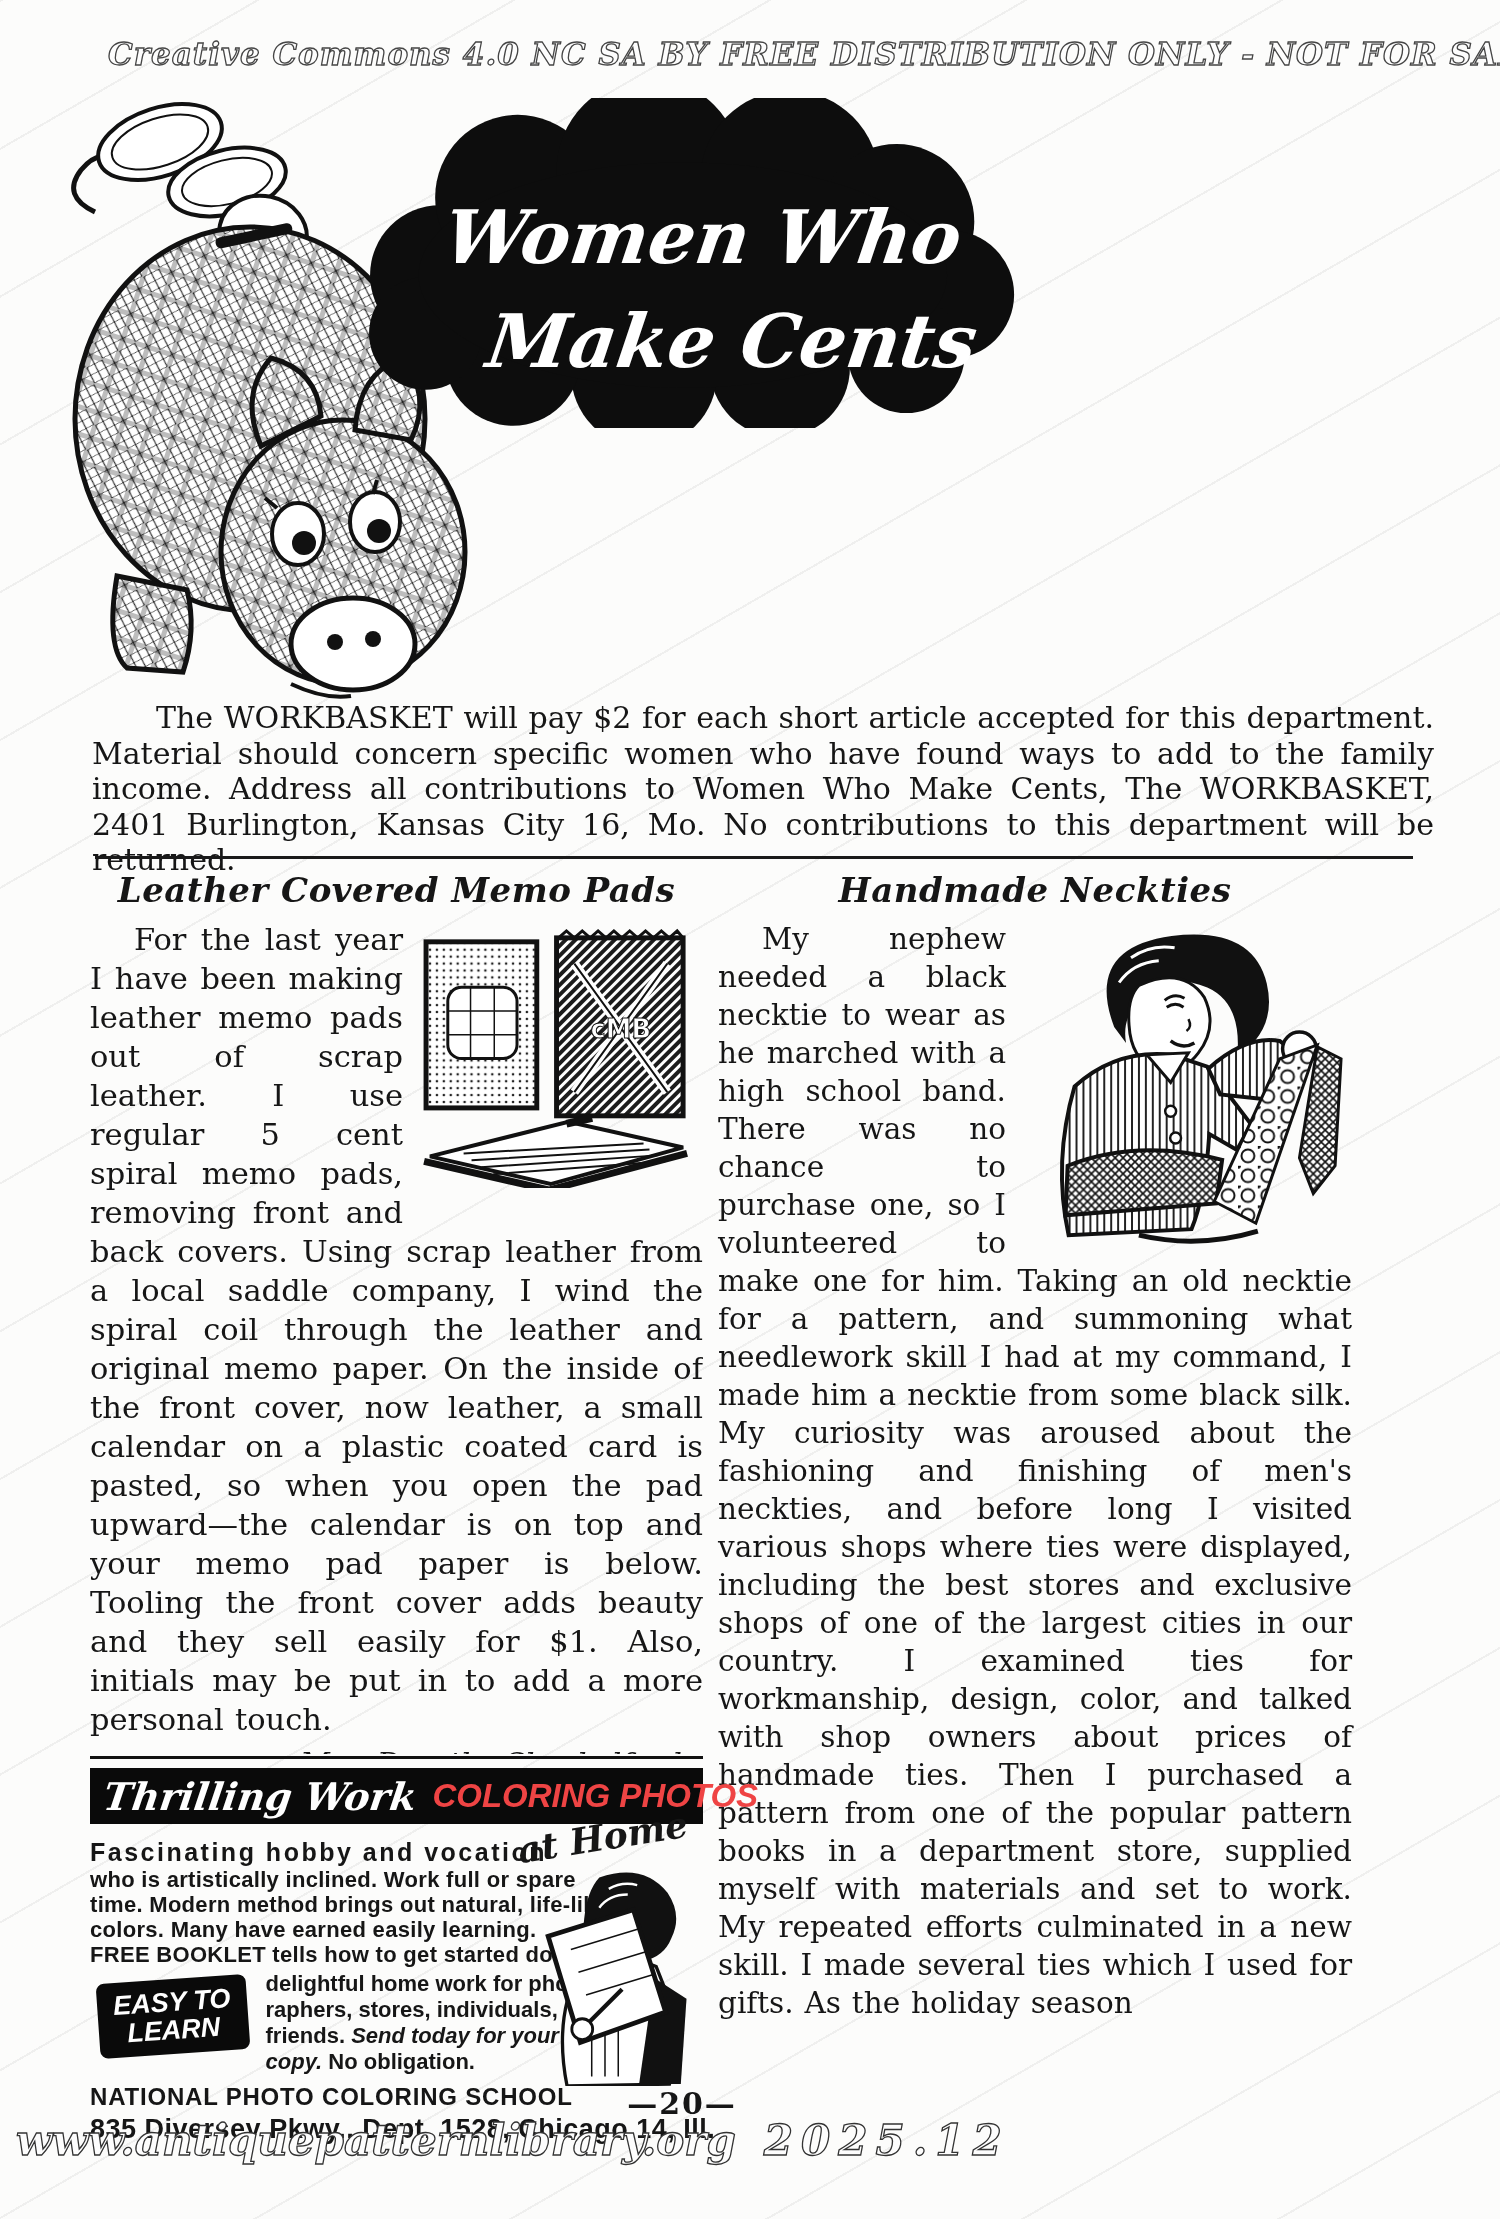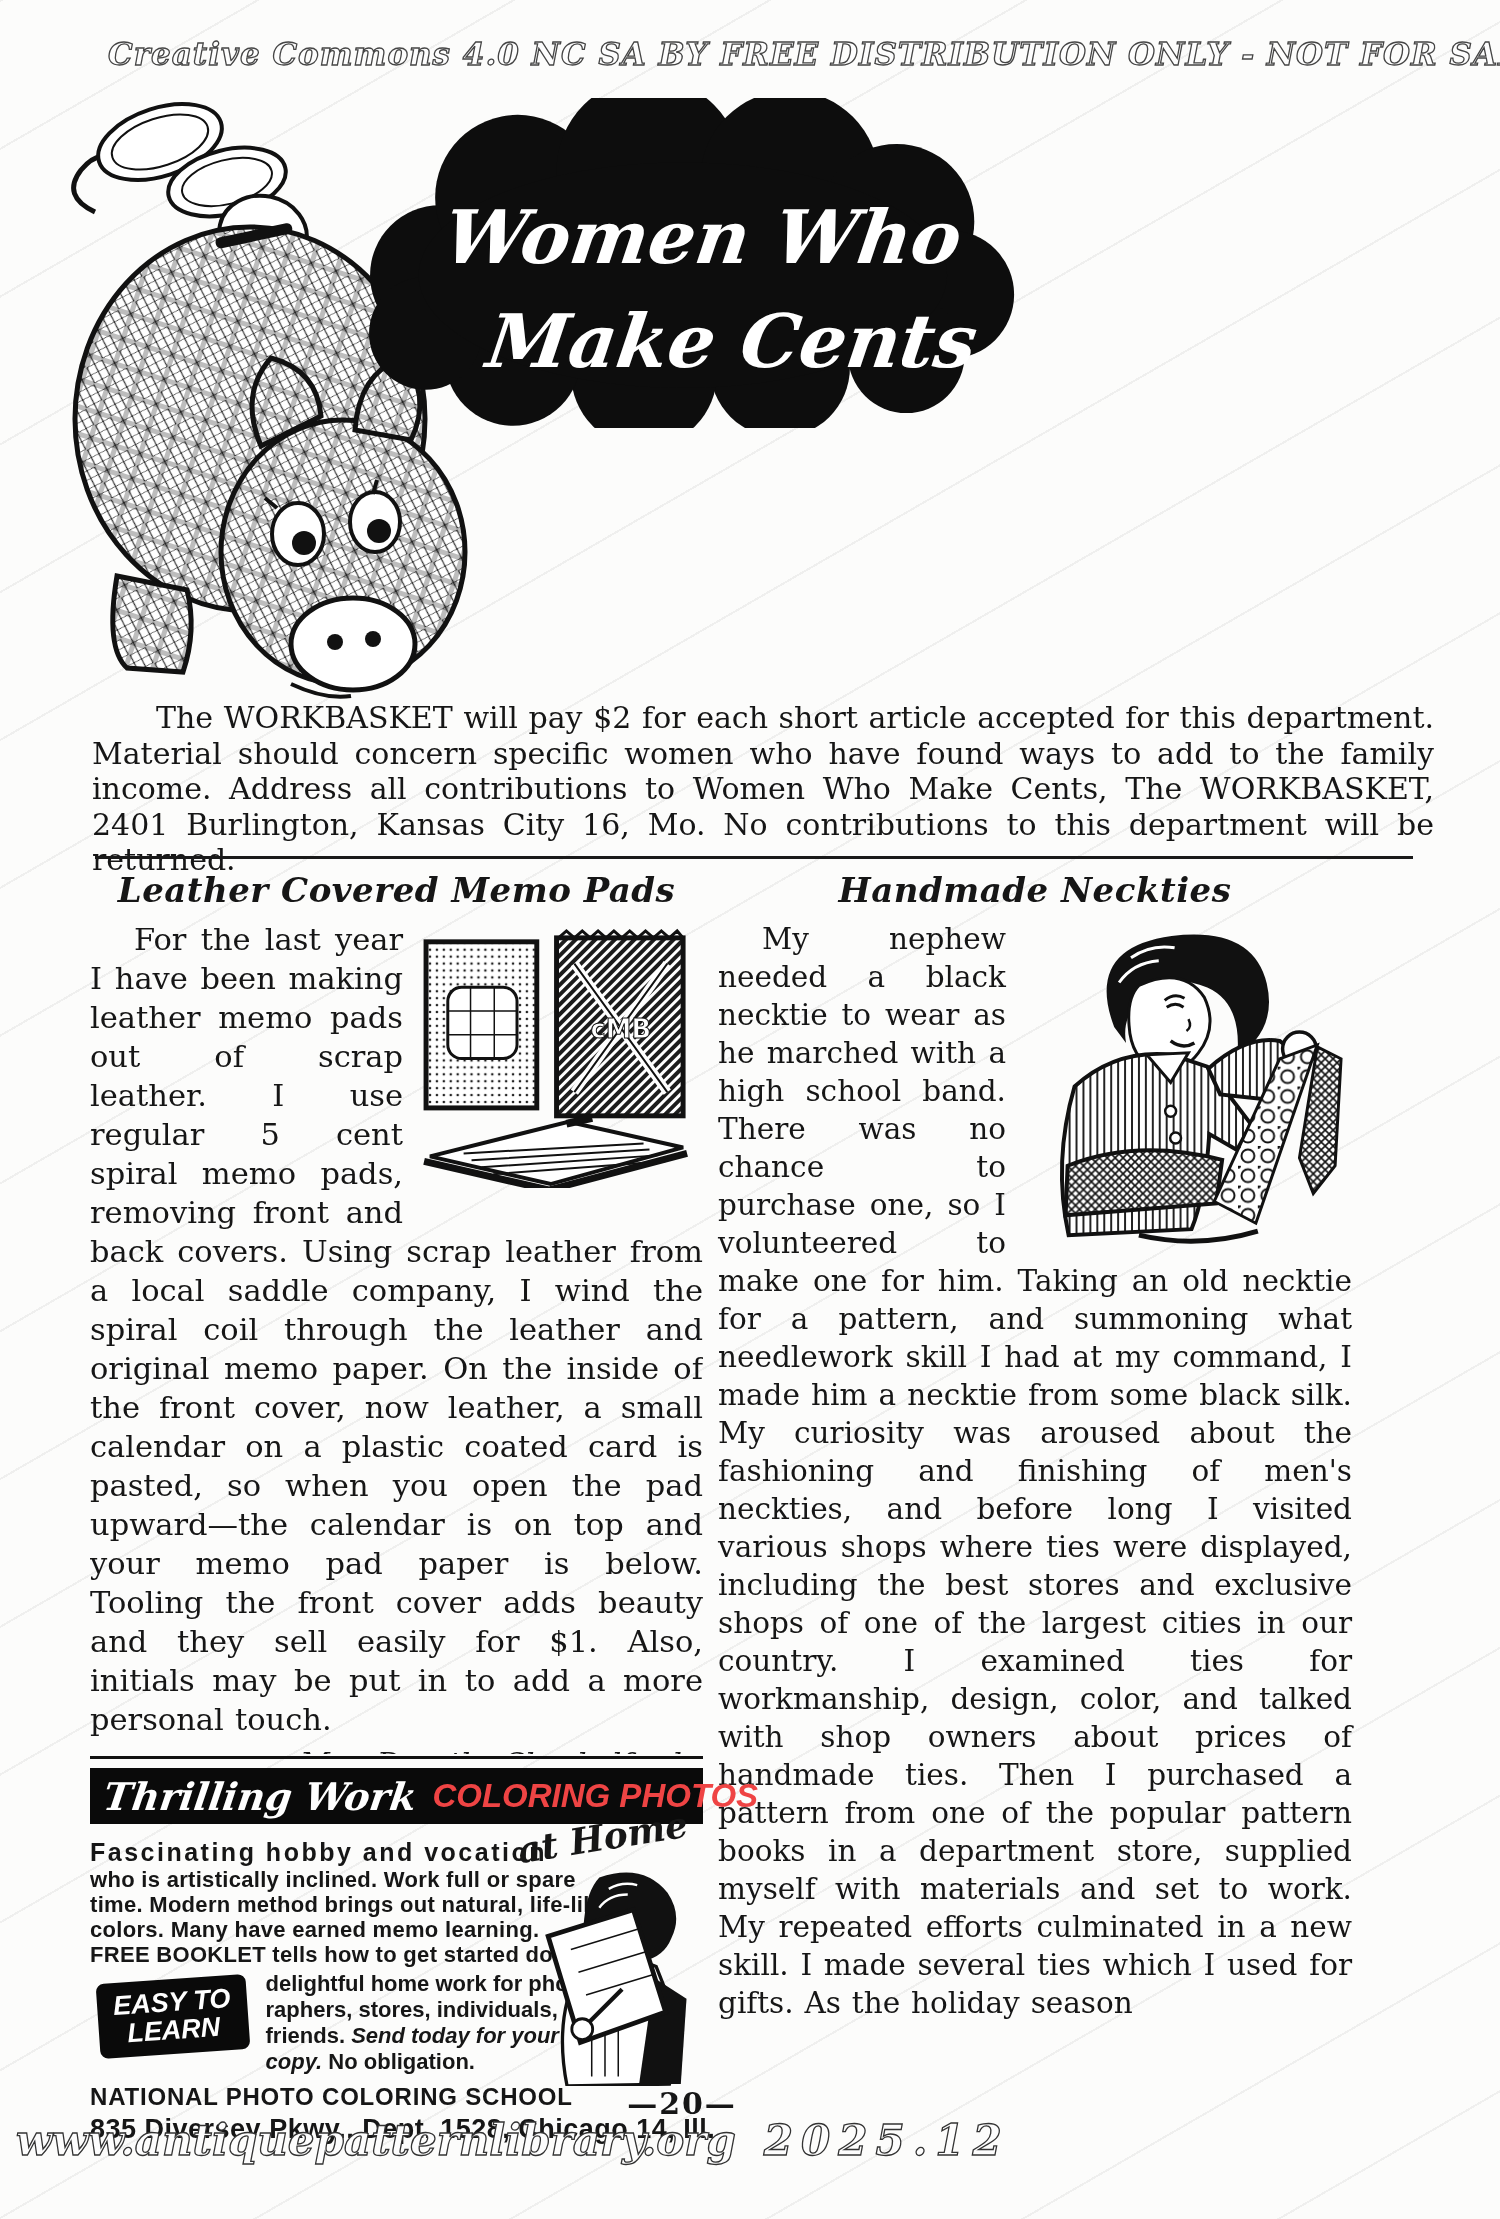--- a/index.html
+++ b/index.html
@@ -217,21 +217,21 @@
   <div class="ad">
     <div class="ad-rule"></div>
     <div class="banner">
       <span class="thrill">Thrilling Work</span>
       <span class="coloring">COLORING PHOTOS</span>
     </div>
     <div class="athome">at Home</div>
     <div class="ad-lead">Fascinating hobby and vocation</div>
     <div class="ad-line">who is artistically inclined. Work full or spare</div>
     <div class="ad-line">time. Modern method brings out natural, life-like</div>
-    <div class="ad-line">colors.  Many have earned memo learning.</div>
+    <div class="ad-line">colors.  Many have earned easily learning.</div>
     <div class="ad-line">
       <span>FREE BOOKLET</span><span> tells how to get started doing this</span>
     </div>
     <div class="ad-mid">
       <div class="badge">
         <div>EASY TO</div>
         <div>LEARN</div>
       </div>
       <div class="booklet">
         <div>delightful home work for photog-</div>

